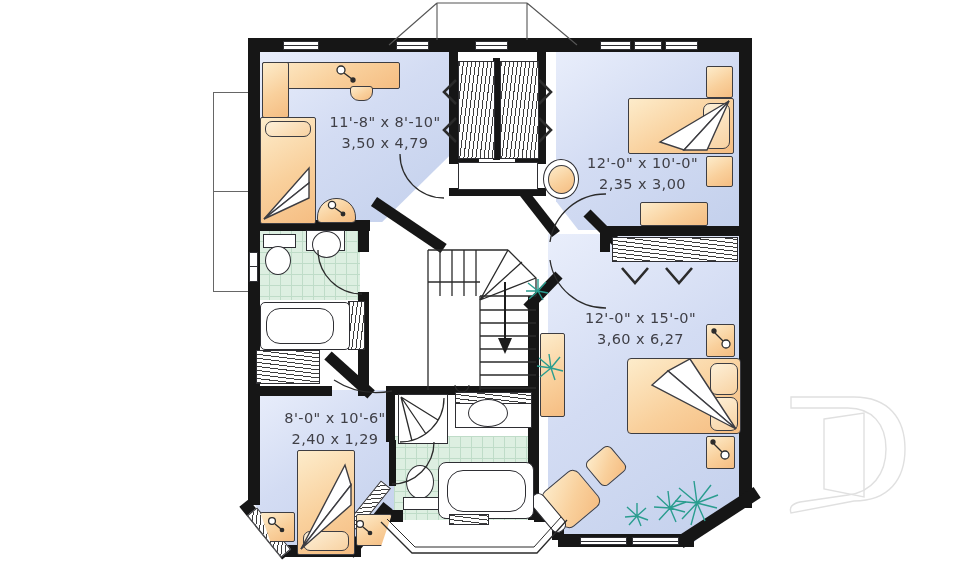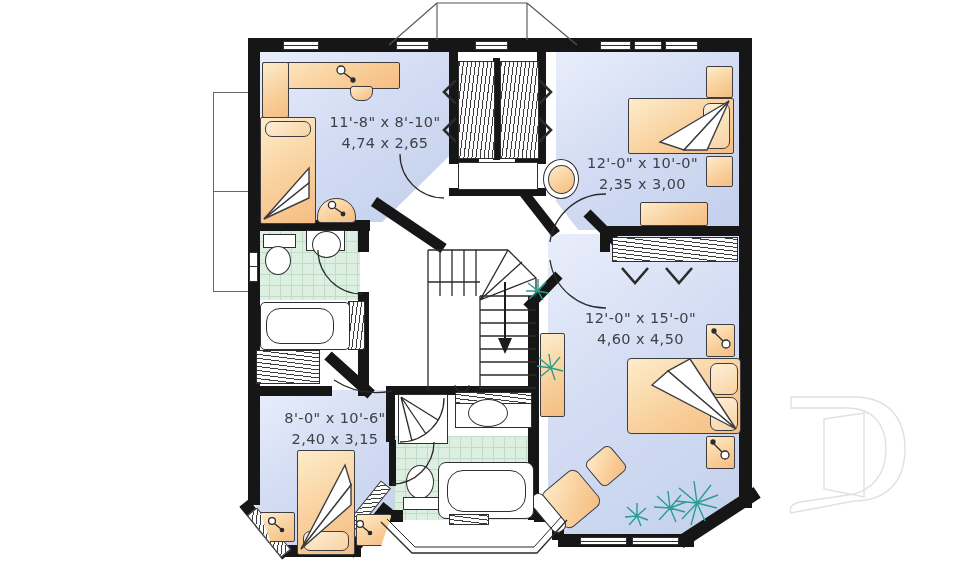--- a/index.html
+++ b/index.html
@@ -273,28 +273,28 @@
 
     <g stroke="#e0e0e0" stroke-width="1.4" fill="none">
       <path d="M791 397 L854 397 C889 397 905 419 905 449 C905 479 889 501 854 501 L791 513
                C789 507 792 504 800 502 L848 495 C872 492 886 474 886 449 C886 424 872 408 848 408 L791 408 Z"></path>
       <path d="M824 419 L864 413 L864 497 L824 489 Z"></path>
     </g>
   </svg>
 
   <div class="lbl" style="left:305px;top:112px;width:160px;">
     <span>11'-8" x 8'-10"</span><br>
-    <span>4,74 x 2,65</span>
+    <span>3,50 x 4,79</span>
   </div>
   <div class="lbl" style="left:560px;top:153px;width:165px;">
     <span>12'-0" x 10'-0"</span><br>
     <span>2,35 x 3,00</span>
   </div>
   <div class="lbl" style="left:558px;top:308px;width:165px;">
     <span>12'-0" x 15'-0"</span><br>
-    <span>4,60 x 4,50</span>
+    <span>3,60 x 6,27</span>
   </div>
   <div class="lbl" style="left:255px;top:408px;width:160px;">
     <span>8'-0" x 10'-6"</span><br>
-    <span>2,40 x 3,15</span>
+    <span>2,40 x 1,29</span>
   </div>
 
 </div>
 
 </body></html>

